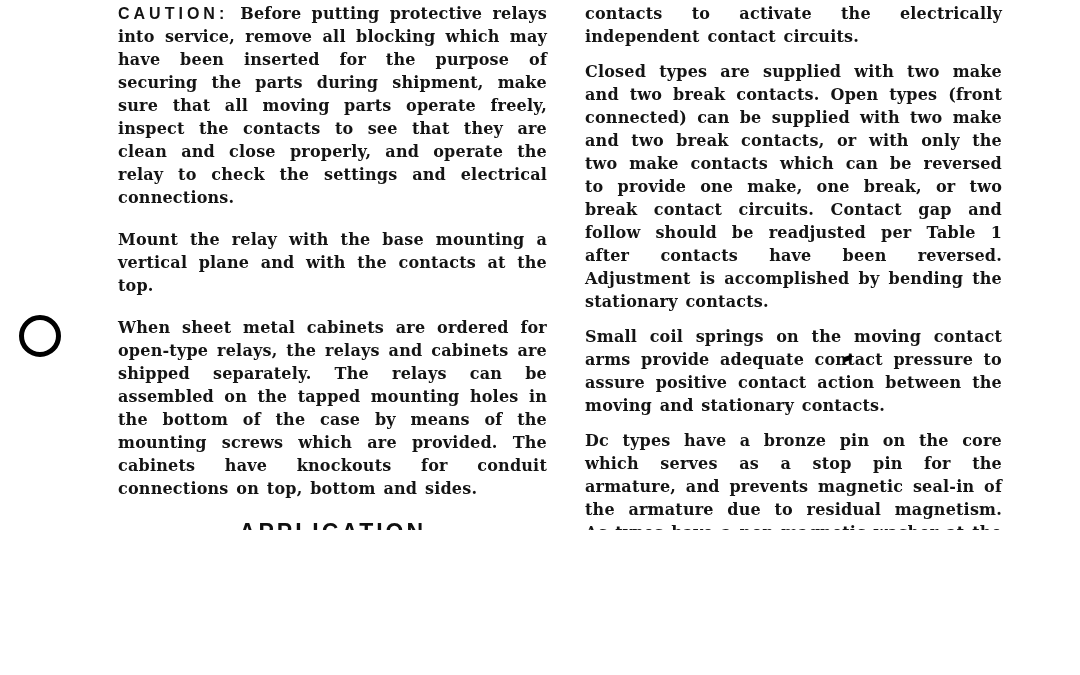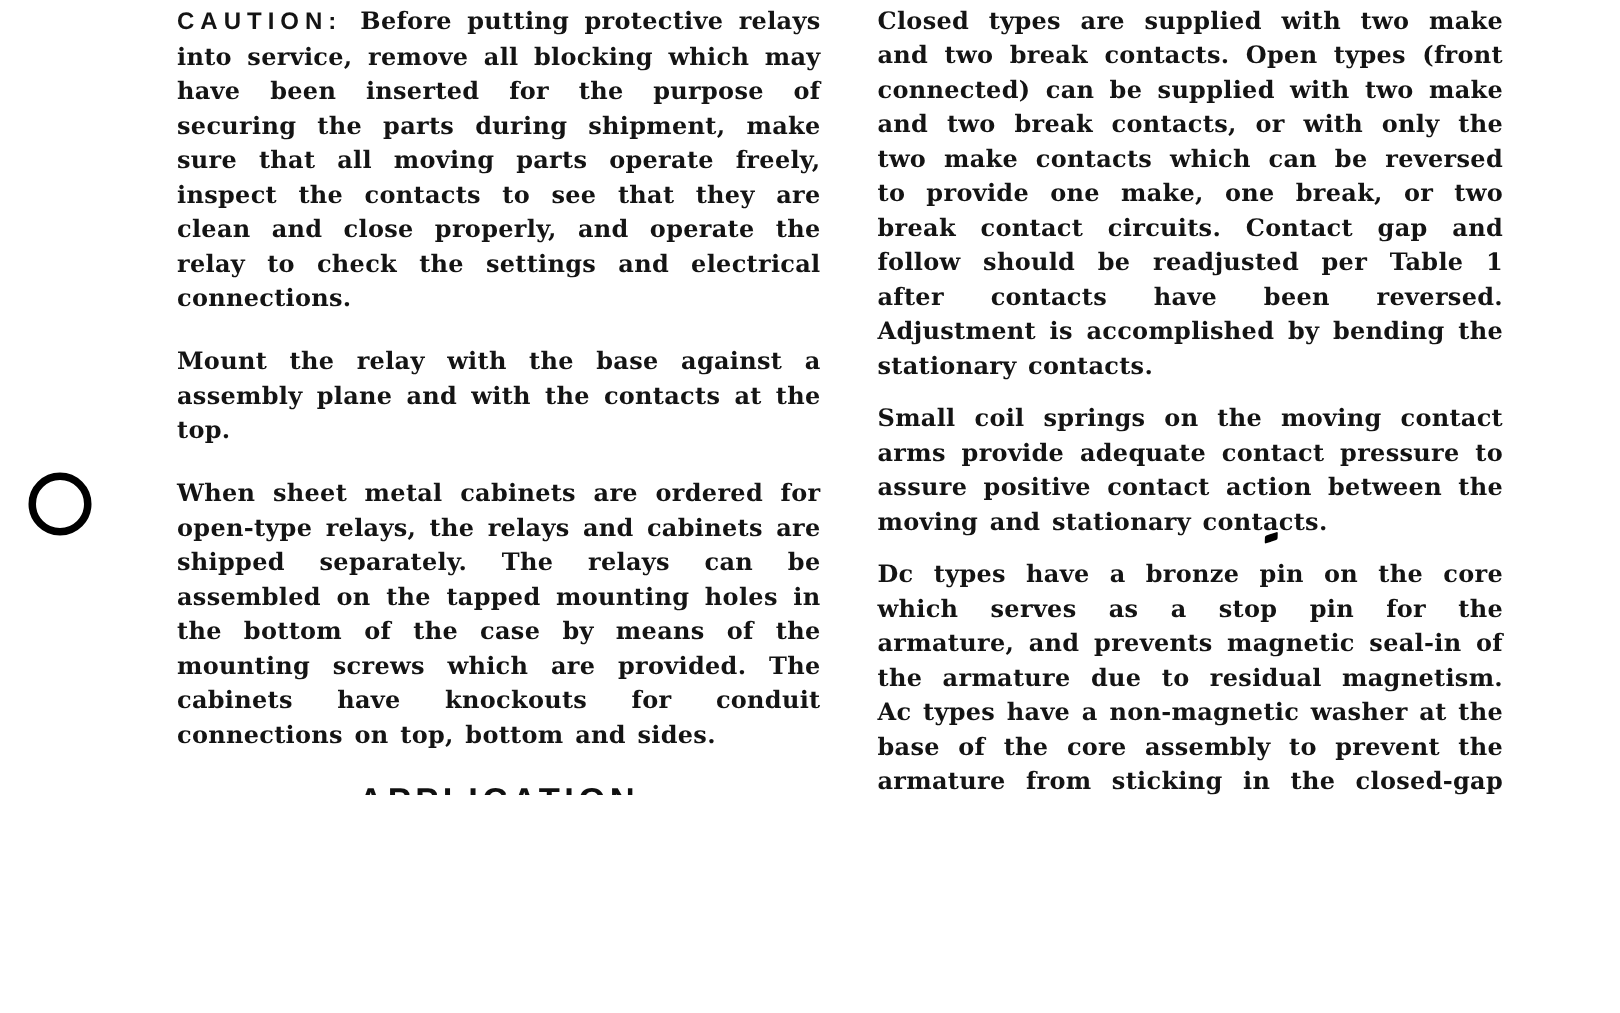--- a/index.html
+++ b/index.html
@@ -95,36 +95,37 @@
 <body>
 
 <div class="page">
 
   <div class="punch-hole"></div>
 
   <div class="col col-left">
 
     <p class="body-text"><span class="caution-label">CAUTION:</span><span>Before putting protective relays into service, remove all blocking which may have been inserted for the purpose of securing the parts during shipment, make sure that all moving parts operate freely, inspect the contacts to see that they are clean and close properly, and operate the relay to check the settings and electrical connections.</span></p>
 
-    <p class="body-text">Mount the relay with the base against a assembly plane and with the contacts at the top.</p>
+    <p class="body-text">Mount the relay with the base mounting a vertical plane and with the contacts at the top.</p>
 
     <p class="body-text">When sheet metal cabinets are ordered for open-type relays, the relays and cabinets are shipped separately. The relays can be assembled on the tapped mounting holes in the bottom of the case by means of the mounting screws which are provided. The cabinets have knockouts for conduit connections on top, bottom and sides.</p>
 
     <h2 class="section-heading">APPLICATION</h2>
 
 
     <div class="coil-list">
       <div class="coil-item">6, 12,  24, 48, 125 and 250 Volts dc</div>
 
     </div>
 
   </div>
 
   <div class="col col-right">
 
+    <p class="body-text mb-small">contacts to activate the electrically independent contact circuits.</p>
 
     <p class="body-text mb-small">Closed types are supplied with two make and two break contacts. Open types (front connected) can be supplied with two make and two break contacts, or with only the two make contacts which can be reversed to provide one make, one break, or two break contact circuits. Contact gap and follow should be readjusted per Table 1 after contacts have been reversed. Adjustment is accomplished by bending the stationary contacts.</p>
 
     <p class="body-text mb-small">Small coil springs on the moving contact arms provide adequate contact pressure to assure positive contact action between the moving and stationary contacts.</p>
 
     <p class="body-text mb-tiny">Dc types have a bronze pin on the core which serves as a stop pin for the armature, and prevents magnetic seal-in of the armature due to residual magnetism. Ac types have a non-magnetic washer at the base of the core assembly to prevent the armature from sticking in the closed-gap position, Copper shading rings are also provided on the core face of the ac types to prevent chattering of the armature.</p>
 
     <h2 class="section-heading">CHARACTERISTICS</h2>
 
   </div>

